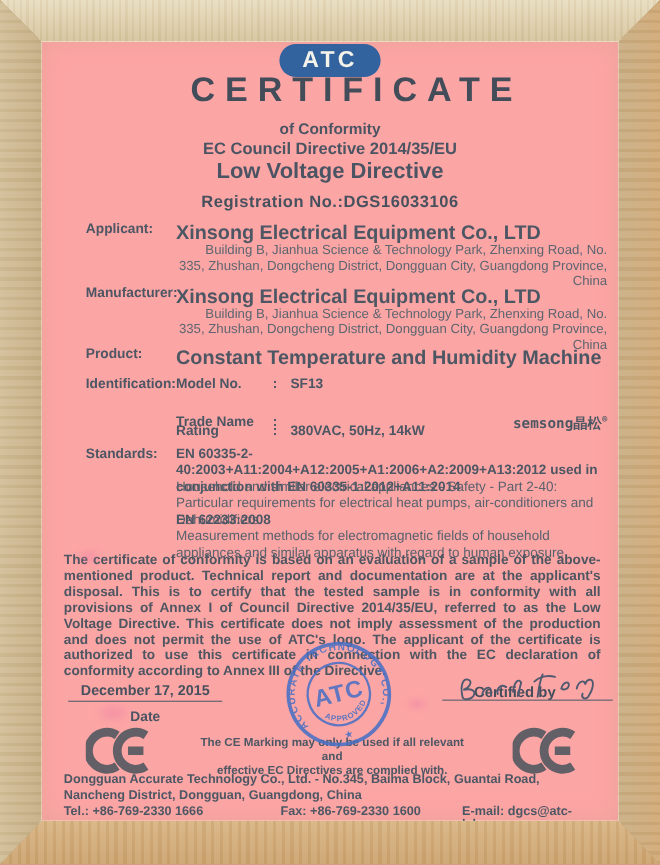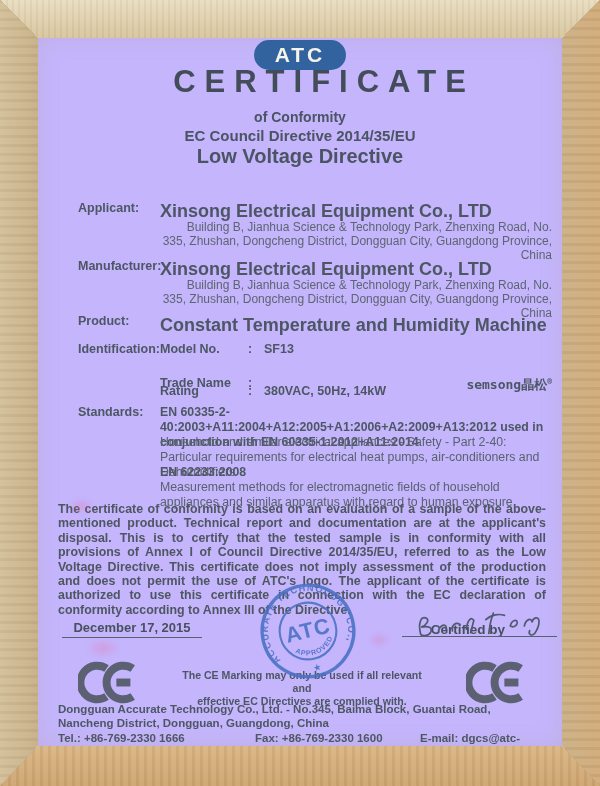--- a/index.html
+++ b/index.html
@@ -25,21 +25,21 @@
       linear-gradient(90deg,#d3c09a,#c6b087);
     clip-path:polygon(0 0,100% 38px,100% calc(100% - 40px),0 100%);}
   .wood-right{top:0;bottom:0;right:0;width:38px;
     background:
       repeating-linear-gradient(0deg,rgba(120,85,35,.08) 0 3px,rgba(255,255,255,.04) 3px 9px),
       linear-gradient(90deg,#cab086,#d2ab79);
     clip-path:polygon(100% 0,100% 100%,0 calc(100% - 40px),0 38px);}
 
   
   .paper{position:absolute;left:38px;top:38px;right:38px;bottom:40px;
-    background:#c4b5fd;z-index:1;
+    background:#fca5a5;z-index:1;
     box-shadow:0 0 0 3px #fefcf2, inset 0 0 22px rgba(170,150,100,.18);
     color:#4d5764;}
   .abs{position:absolute;}
   .ctr{left:0;right:0;text-align:center;}
   .b{font-weight:bold;}
 
   
   .pill{top:2px;left:50%;transform:translateX(-50%);z-index:3;
     width:92px;height:30px;border-radius:16px;background:#33639f;
     display:flex;align-items:center;justify-content:center;
@@ -103,20 +103,21 @@
 
   <div class="paper">
 
     <div class="abs pill">
       <span>ATC</span>
     </div>
     <div class="abs ctr title">CERTIFICATE</div>
     <div class="abs ctr sub1">of Conformity</div>
     <div class="abs ctr sub2">EC Council Directive 2014/35/EU</div>
     <div class="abs ctr sub3">Low Voltage Directive</div>
+    <div class="abs ctr reg">Registration No.:DGS16033106</div>
 
     <div class="abs lbl" style="top:163px">Applicant:</div>
     <div class="abs val b" style="top:163px">Xinsong Electrical Equipment Co., LTD</div>
     <div class="abs addr" style="top:182px">Building B, Jianhua Science &amp; Technology Park, Zhenxing Road, No. 335, Zhushan, Dongcheng District, Dongguan City, Guangdong Province, China</div>
 
     <div class="abs lbl" style="top:221px">Manufacturer:</div>
     <div class="abs val b" style="top:221px">Xinsong Electrical Equipment Co., LTD</div>
     <div class="abs addr" style="top:240px">Building B, Jianhua Science &amp; Technology Park, Zhenxing Road, No. 335, Zhushan, Dongcheng District, Dongguan City, Guangdong Province, China</div>
 
     <div class="abs lbl" style="top:276px">Product:</div>
@@ -179,20 +180,21 @@
           <path d="M80,14 C86,9 94,9 99,11"></path>
           <path d="M104,22 C106,16 112,15 111,20 C110,23 106,24 104,22"></path>
           <path d="M118,23 C120,16 126,15 126,20 C127,15 133,14 133,19 C133,23 131,27 128,31 C125,34 121,32 123,28"></path>
         </g>
       </svg>
     </div>
     <div class="abs sigline"></div>
 
     <div class="abs dateval">December 17, 2015</div>
     <div class="abs dateline"></div>
+    <div class="abs datelbl">Date</div>
 
     <div class="abs ce ce-left">
       <svg width="58" height="45" viewBox="0 0 62 46">
         <g fill="none" stroke="#4d565f" stroke-width="8.5">
           <path d="M 30.5,8 A 18,18 0 1 0 30.5,38"></path>
           <path d="M 58.5,8 A 18,18 0 1 0 58.5,38"></path>
           <path d="M 41,23 H 56"></path>
         </g>
       </svg>
     </div>

